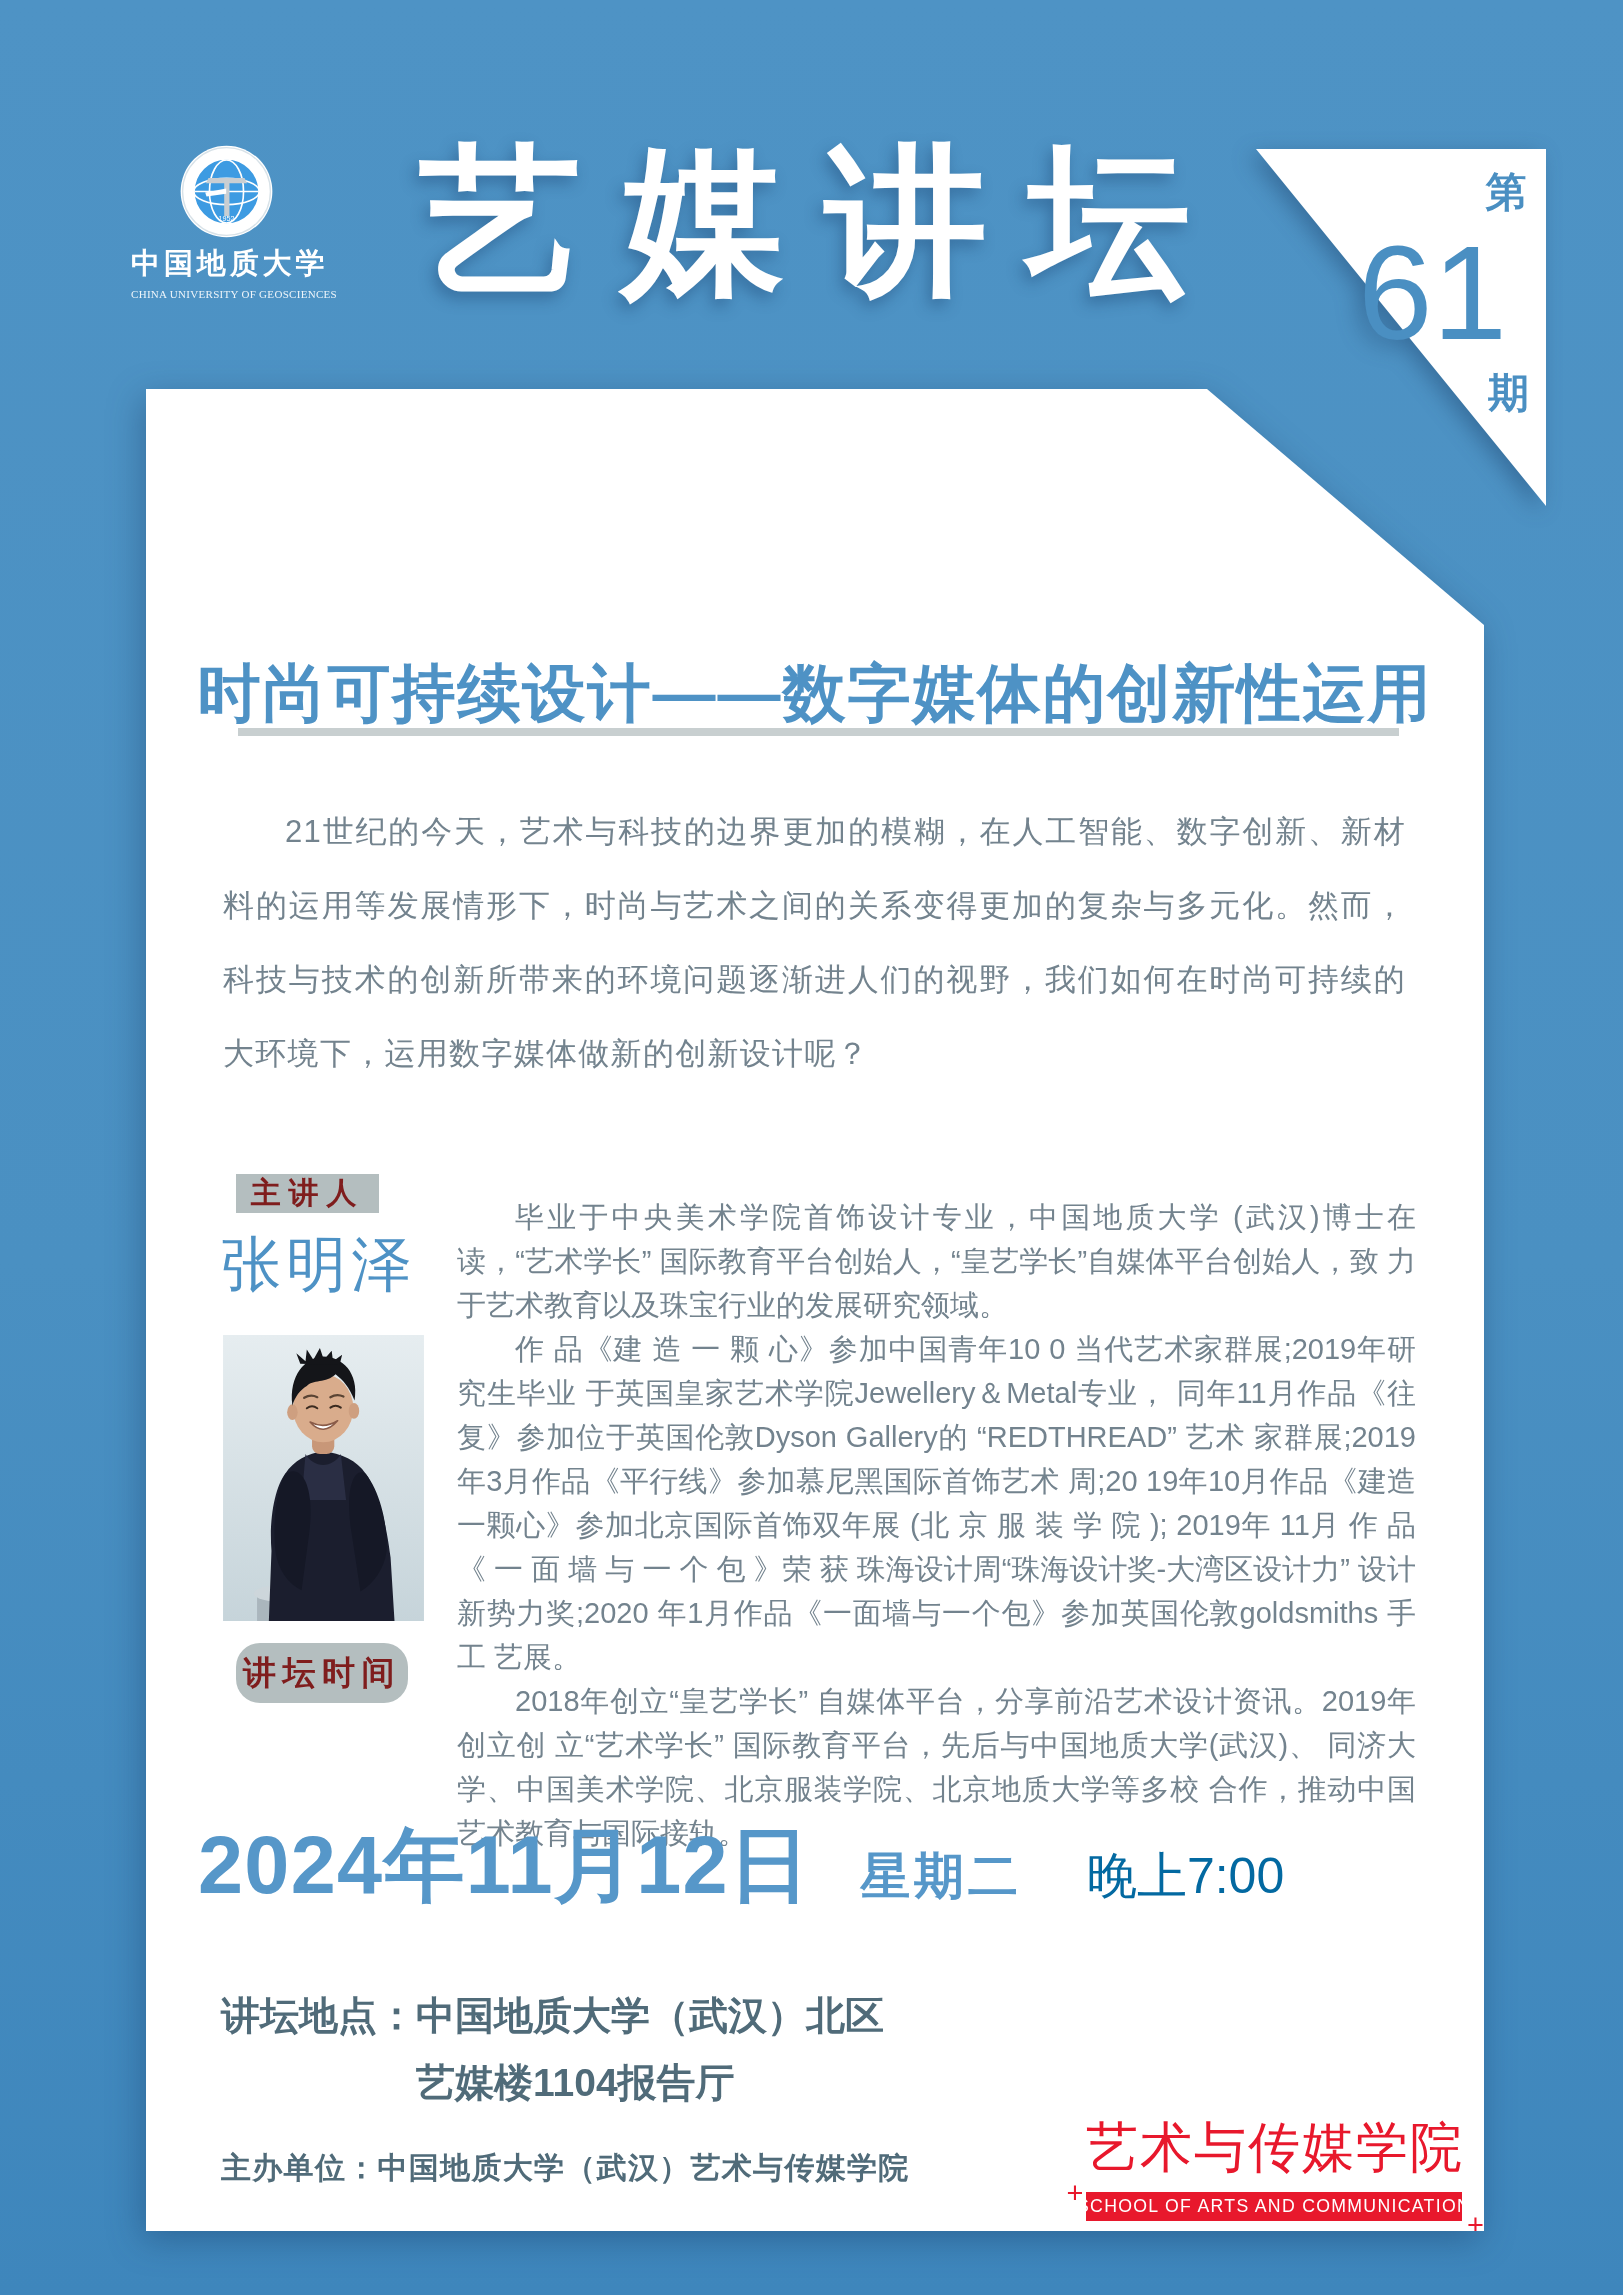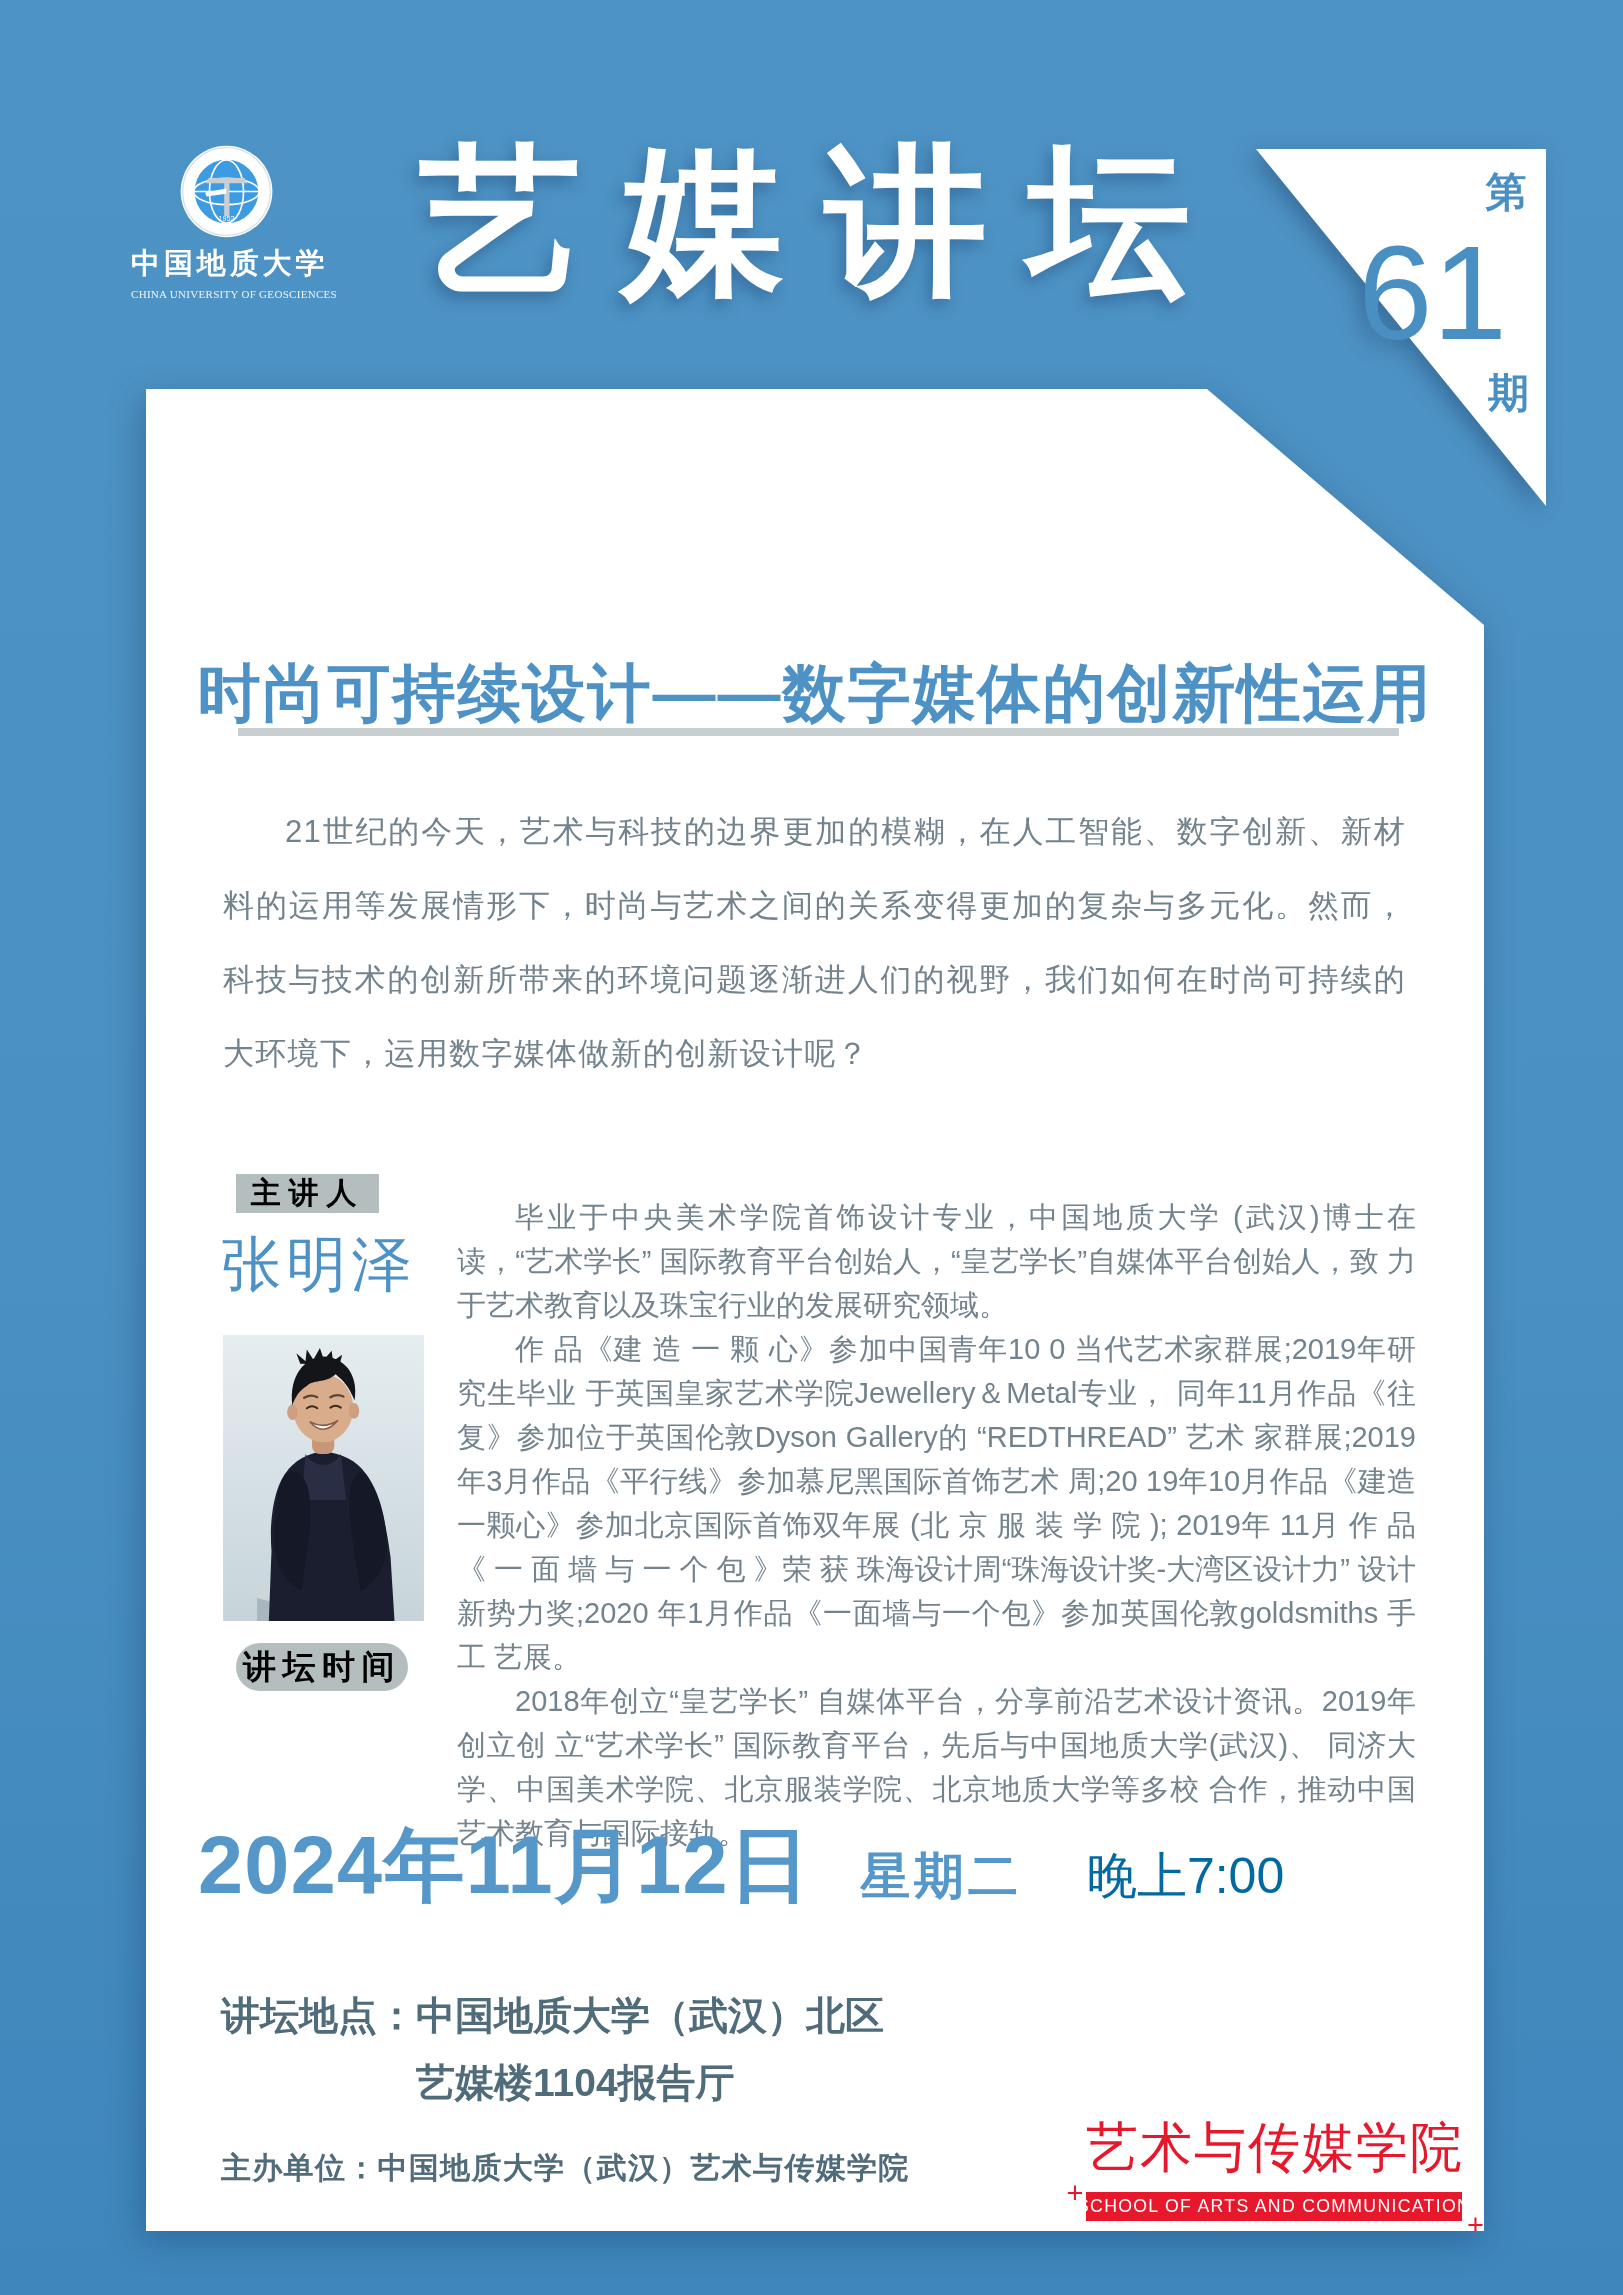--- a/index.html
+++ b/index.html
@@ -43,25 +43,25 @@
 
   .card-title{left:0;top:262px;width:100%;text-align:center;
     color:#4E92C5;font-size:63px;font-weight:700;letter-spacing:2px;white-space:nowrap;}
   .divider{left:92px;top:339px;width:1161px;height:7.9px;background:#C8CFD0;}
 
   .intro{left:69px;top:398px;width:1199px;
     color:#73838E;font-size:31px;line-height:74px;letter-spacing:1.3px;
     text-align:justify;}
   .intro p{margin:8px;text-indent:2em;}
 
-  .tag{background:#B4BEBF;color:#000000;text-align:left;
+  .tag{background:#B4BEBF;color:#7f1d1d;text-align:left;
     display:flex;align-items:center;justify-content:center;}
   .tag-speaker{left:90px;top:785px;width:143px;height:39px;
     font-size:30px;font-weight:700;letter-spacing:7.9px;}
-  .tag-time{left:90px;top:1254px;width:172px;height:48px;
+  .tag-time{left:90px;top:1254px;width:172px;height:60px;
     font-size:33px;font-weight:700;letter-spacing:6.5px;border-radius:24px;}
 
   .speaker-name{left:75px;top:836px;width:216px;
     color:#4E92C5;font-size:60px;font-weight:400;letter-spacing:5.2px;white-space:nowrap;}
 
   .photo{left:77px;top:946px;width:201px;height:286px;}
 
   .bio{left:311px;top:806px;width:959px;
     color:#73838E;font-size:29px;line-height:44px;text-align:justify;}
   .bio p{margin:0;text-indent:2em;}

